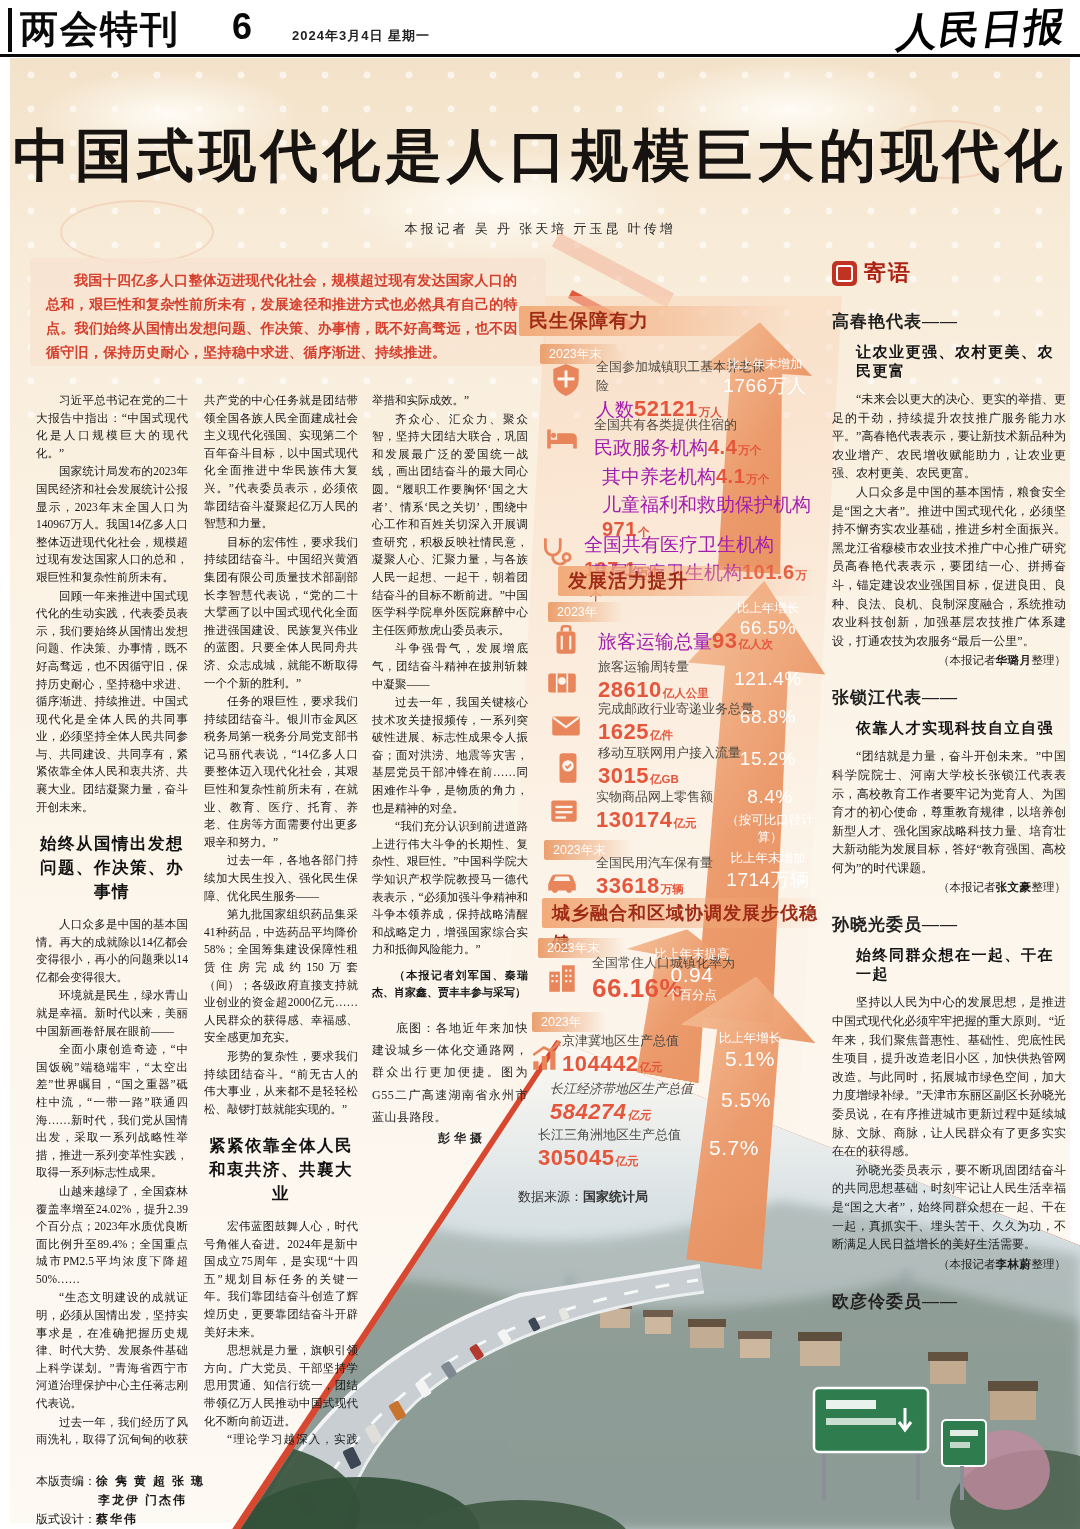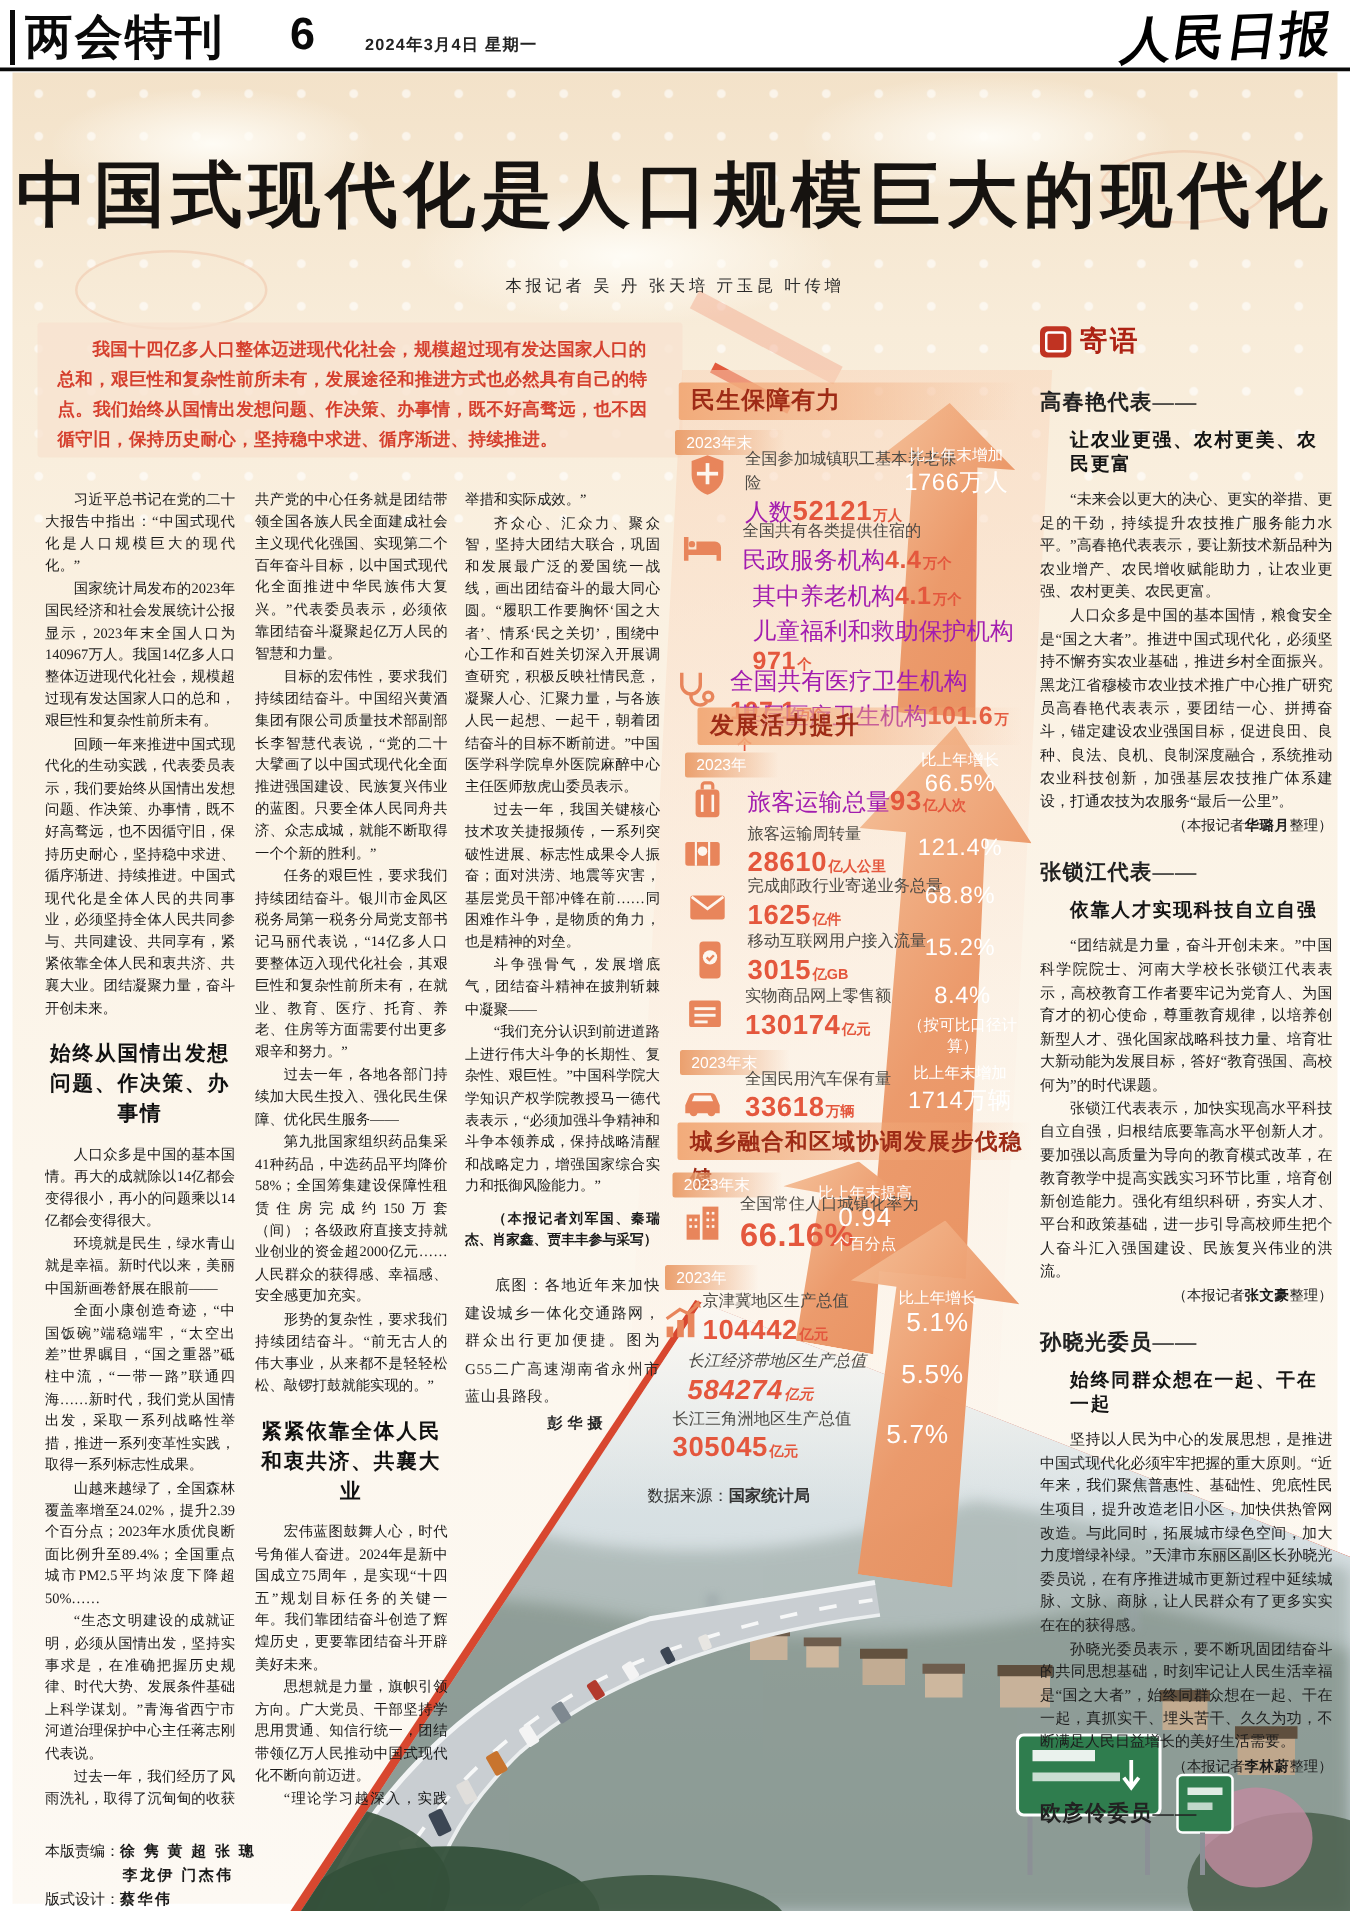--- a/index.html
+++ b/index.html
@@ -135,36 +135,36 @@
     <p>形势的复杂性，要求我们持续团结奋斗。“前无古人的伟大事业，从来都不是轻轻松松、敲锣打鼓就能实现的。”</p>
     <div class="h">紧紧依靠全体人民和衷共济、共襄大业</div>
     <p>宏伟蓝图鼓舞人心，时代号角催人奋进。2024年是新中国成立75周年，是实现“十四五”规划目标任务的关键一年。我们靠团结奋斗创造了辉煌历史，更要靠团结奋斗开辟美好未来。</p>
     <p>思想就是力量，旗帜引领方向。广大党员、干部坚持学思用贯通、知信行统一，团结带领亿万人民推动中国式现代化不断向前迈进。</p>
     <p>“理论学习越深入，实践行动越主动。”中华全国律师协会副会长万立代表说，要把学习成果转化为推动团结奋斗的工作实效。</p>
   </div>
 
   <div class="col z2" style="left:372px;width:156px;height:812px;">
     <p class="noind">举措和实际成效。”</p>
     <p>齐众心、汇众力、聚众智，坚持大团结大联合，巩固和发展最广泛的爱国统一战线，画出团结奋斗的最大同心圆。“履职工作要胸怀‘国之大者’、情系‘民之关切’，围绕中心工作和百姓关切深入开展调查研究，积极反映社情民意，凝聚人心、汇聚力量，与各族人民一起想、一起干，朝着团结奋斗的目标不断前进。”中国医学科学院阜外医院麻醉中心主任医师敖虎山委员表示。</p>
+    <p>斗争强骨气，发展增底气，团结奋斗精神在披荆斩棘中凝聚——</p>
     <p>过去一年，我国关键核心技术攻关捷报频传，一系列突破性进展、标志性成果令人振奋；面对洪涝、地震等灾害，基层党员干部冲锋在前……同困难作斗争，是物质的角力，也是精神的对垒。</p>
-    <p>斗争强骨气，发展增底气，团结奋斗精神在披荆斩棘中凝聚——</p>
     <p>“我们充分认识到前进道路上进行伟大斗争的长期性、复杂性、艰巨性。”中国科学院大学知识产权学院教授马一德代表表示，“必须加强斗争精神和斗争本领养成，保持战略清醒和战略定力，增强国家综合实力和抵御风险能力。”</p>
     <p class="attr">（本报记者刘军国、秦瑞杰、肖家鑫、贾丰丰参与采写）</p>
     <p class="cap">底图：各地近年来加快建设城乡一体化交通路网，群众出行更加便捷。图为G55二广高速湖南省永州市蓝山县路段。</p>
     <p class="capsig">彭华摄</p>
   </div>
 
   <div class="infoband"></div>
 
   <div class="arrow z2" style="left:695px;top:322px;width:112px;height:250px;transform:rotate(4deg);"></div>
   <div class="arrow z2" style="left:676px;top:580px;width:138px;height:440px;transform:rotate(5deg);"></div>
   <div class="arrow z2" style="left:618px;top:928px;width:112px;height:150px;transform:rotate(10deg);"></div>
   <div class="arrow z2" style="left:668px;top:975px;width:136px;height:290px;transform:rotate(8deg);"></div>
 
-  <div class="sechead z2" style="left:543px;top:306px;width:262px;">民生保障有力</div>
+  <div class="sechead z2" style="left:519px;top:306px;width:262px;">民生保障有力</div>
   <div class="pill z2" style="left:540px;top:344px;">2023年末</div>
 
   <span class="icon z2" style="left:548px;top:362px;">
     <svg viewBox="0 0 34 34">
         <path fill="#e8855b" d="M17 2l12 4.5V17c0 7.5-5.4 12.6-12 15C10.4 29.6 5 24.5 5 17V6.5z"></path>
         <rect x="15.6" y="8" width="2.8" height="16" fill="#fdf6ee"></rect>
         <rect x="9" y="14.6" width="16" height="2.8" fill="#fdf6ee"></rect>
       </svg>
   </span>
   <div class="stat z2" style="left:596px;top:358px;width:180px;">
@@ -384,21 +384,20 @@
       <div class="sb-art-title">让农业更强、农村更美、农民更富</div>
       <p>“未来会以更大的决心、更实的举措、更足的干劲，持续提升农技推广服务能力水平。”高春艳代表表示，要让新技术新品种为农业增产、农民增收赋能助力，让农业更强、农村更美、农民更富。</p>
       <p>人口众多是中国的基本国情，粮食安全是“国之大者”。推进中国式现代化，必须坚持不懈夯实农业基础，推进乡村全面振兴。黑龙江省穆棱市农业技术推广中心推广研究员高春艳代表表示，要团结一心、拼搏奋斗，锚定建设农业强国目标，促进良田、良种、良法、良机、良制深度融合，系统推动农业科技创新，加强基层农技推广体系建设，打通农技为农服务“最后一公里”。</p>
       <div class="sb-attr"><span>（本报记者</span><b>华璐月</b><span>整理）</span></div>
     </div>
 
     <div>
       <div class="sb-speaker">张锁江代表——</div>
       <div class="sb-art-title">依靠人才实现科技自立自强</div>
       <p>“团结就是力量，奋斗开创未来。”中国科学院院士、河南大学校长张锁江代表表示，高校教育工作者要牢记为党育人、为国育才的初心使命，尊重教育规律，以培养创新型人才、强化国家战略科技力量、培育壮大新动能为发展目标，答好“教育强国、高校何为”的时代课题。</p>
-      <p>张锁江代表表示，加快实现高水平科技自立自强，归根结底要靠高水平创新人才。要加强以高质量为导向的教育模式改革，在教育教学中提高实践实习环节比重，培育创新创造能力。强化有组织科研，夯实人才、平台和政策基础，进一步引导高校师生把个人奋斗汇入强国建设、民族复兴伟业的洪流。</p>
       <div class="sb-attr"><span>（本报记者</span><b>张文豪</b><span>整理）</span></div>
     </div>
 
     <div>
       <div class="sb-speaker">孙晓光委员——</div>
       <div class="sb-art-title">始终同群众想在一起、干在一起</div>
       <p>坚持以人民为中心的发展思想，是推进中国式现代化必须牢牢把握的重大原则。“近年来，我们聚焦普惠性、基础性、兜底性民生项目，提升改造老旧小区，加快供热管网改造。与此同时，拓展城市绿色空间，加大力度增绿补绿。”天津市东丽区副区长孙晓光委员说，在有序推进城市更新过程中延续城脉、文脉、商脉，让人民群众有了更多实实在在的获得感。</p>
       <p>孙晓光委员表示，要不断巩固团结奋斗的共同思想基础，时刻牢记让人民生活幸福是“国之大者”，始终同群众想在一起、干在一起，真抓实干、埋头苦干、久久为功，不断满足人民日益增长的美好生活需要。</p>
       <div class="sb-attr"><span>（本报记者</span><b>李林蔚</b><span>整理）</span></div>
     </div>

